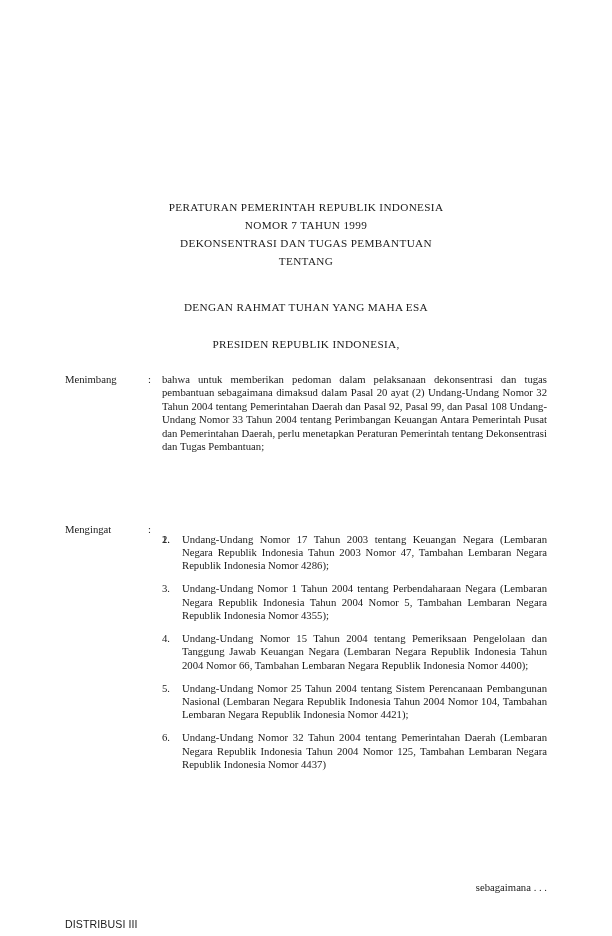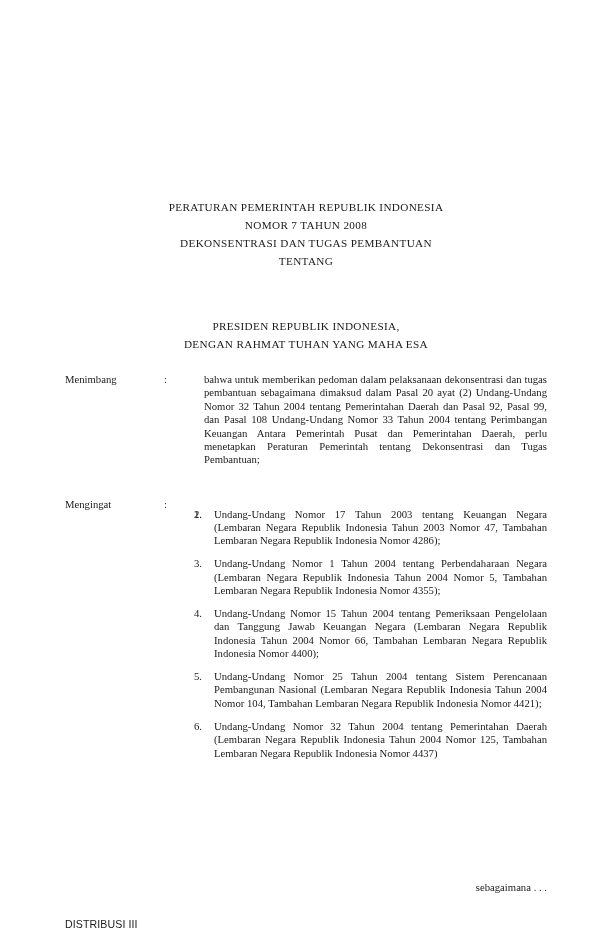--- a/index.html
+++ b/index.html
@@ -56,24 +56,23 @@
     margin-top: 19px;
   }
 
   
   .clause {
     position: absolute;
     left: 65px;
     width: 482px;
     display: flex;
     align-items: flex-start;
-    gap: 16px;
   }
   .clause.menimbang { top: 373px; }
-  .clause.mengingat { top: 498px; justify-content: space-between; }
+  .clause.mengingat { top: 523px; justify-content: space-between; }
 
   .clause-label {
     flex: 0 0 83px;
     font-size: 10.7px;
     line-height: 13.4px;
     white-space: nowrap;
   }
   .clause-colon {
     flex: 0 0 14px;
     font-size: 10.7px;
@@ -82,21 +81,20 @@
   .clause-body {
     flex: 1 1 auto;
     font-size: 10.7px;
     line-height: 13.4px;
   }
 
   .justified {
     text-align: justify;
     text-align-last: left;
     hyphens: none;
-    margin-left: 10px;
   }
 
   
   .law-list {
     list-style: none;
     margin: 0;
     padding: 0;
   }
   .law-item {
     position: relative;
@@ -139,28 +137,28 @@
     line-height: 14px;
   }
 </style>
 </head>
 <body>
 
 <div class="page">
 
   <div class="title-block">
     <div class="title-line">PERATURAN PEMERINTAH REPUBLIK INDONESIA</div>
-    <div class="title-line">NOMOR 7 TAHUN 2008</div>
+    <div class="title-line">NOMOR 7 TAHUN 1999</div>
     <div class="title-line">DEKONSENTRASI DAN TUGAS PEMBANTUAN</div>
     <div class="title-line">TENTANG</div>
   </div>
 
   <div class="preamble-block">
+    <div class="preamble-line">DENGAN RAHMAT TUHAN YANG MAHA ESA</div>
     <div class="preamble-line second">PRESIDEN REPUBLIK INDONESIA,</div>
-    <div class="preamble-line">DENGAN RAHMAT TUHAN YANG MAHA ESA</div>
   </div>
 
   <div class="clause menimbang">
     <div class="clause-label">Menimbang</div>
     <div class="clause-colon">:</div>
     <div class="clause-body justified">bahwa untuk memberikan pedoman dalam pelaksanaan dekonsentrasi dan tugas pembantuan sebagaimana dimaksud dalam Pasal 20 ayat (2) Undang-Undang Nomor 32 Tahun 2004 tentang Pemerintahan Daerah dan Pasal 92, Pasal 99, dan Pasal 108 Undang-Undang Nomor 33 Tahun 2004 tentang Perimbangan Keuangan Antara Pemerintah Pusat dan Pemerintahan Daerah, perlu menetapkan Peraturan Pemerintah tentang Dekonsentrasi dan Tugas Pembantuan;</div>
   </div>
 
   <div class="clause mengingat">
     <div class="clause-label">Mengingat</div>

